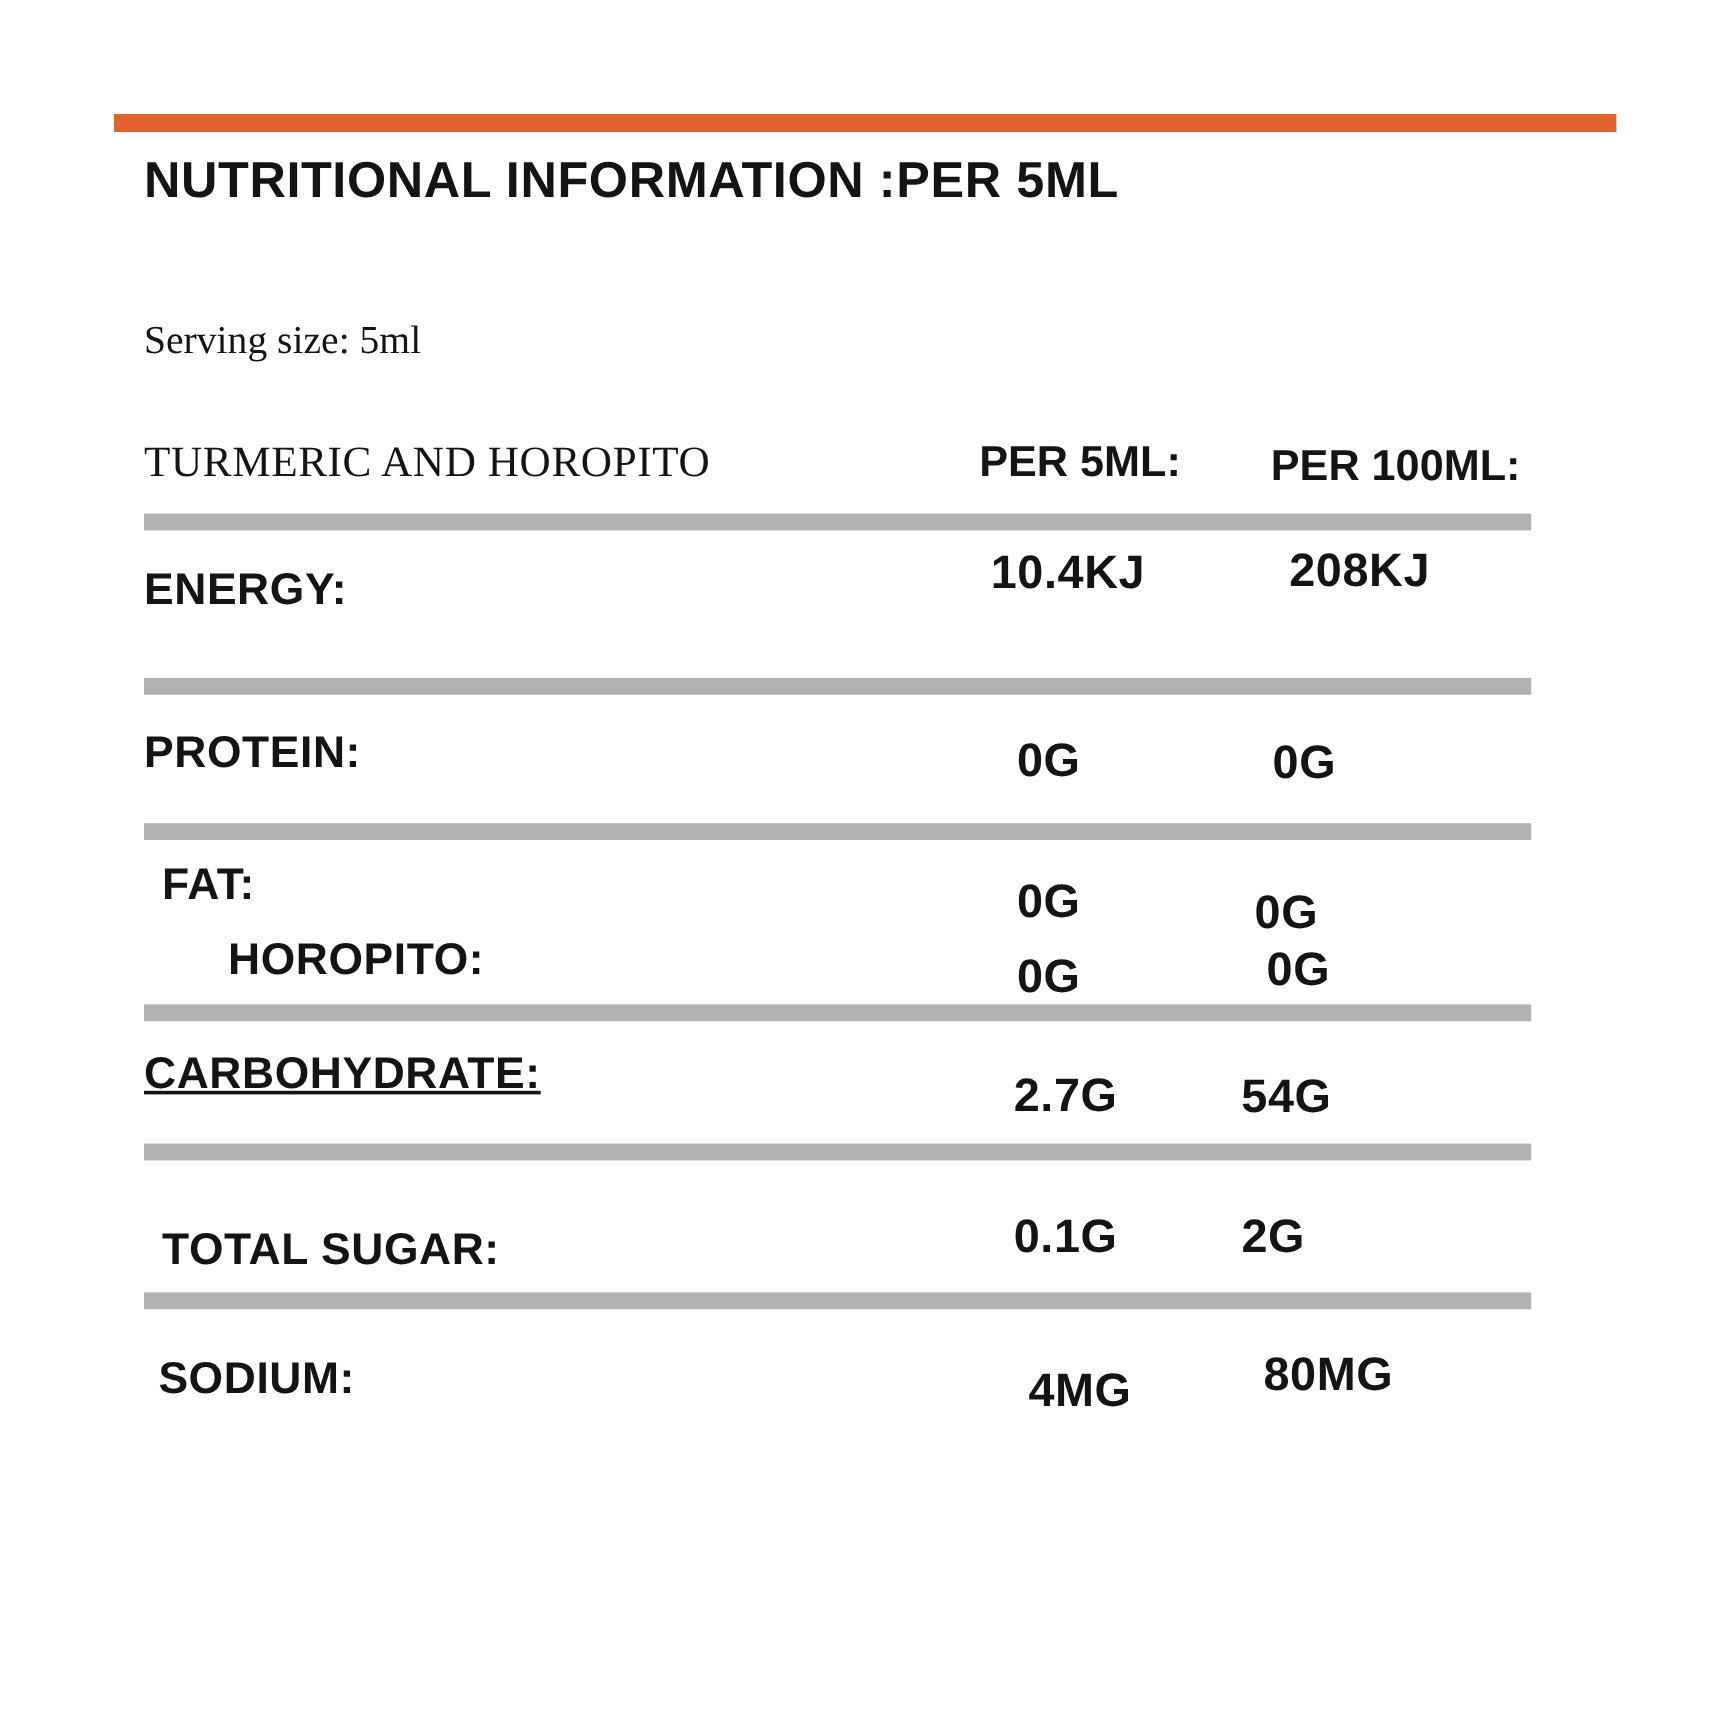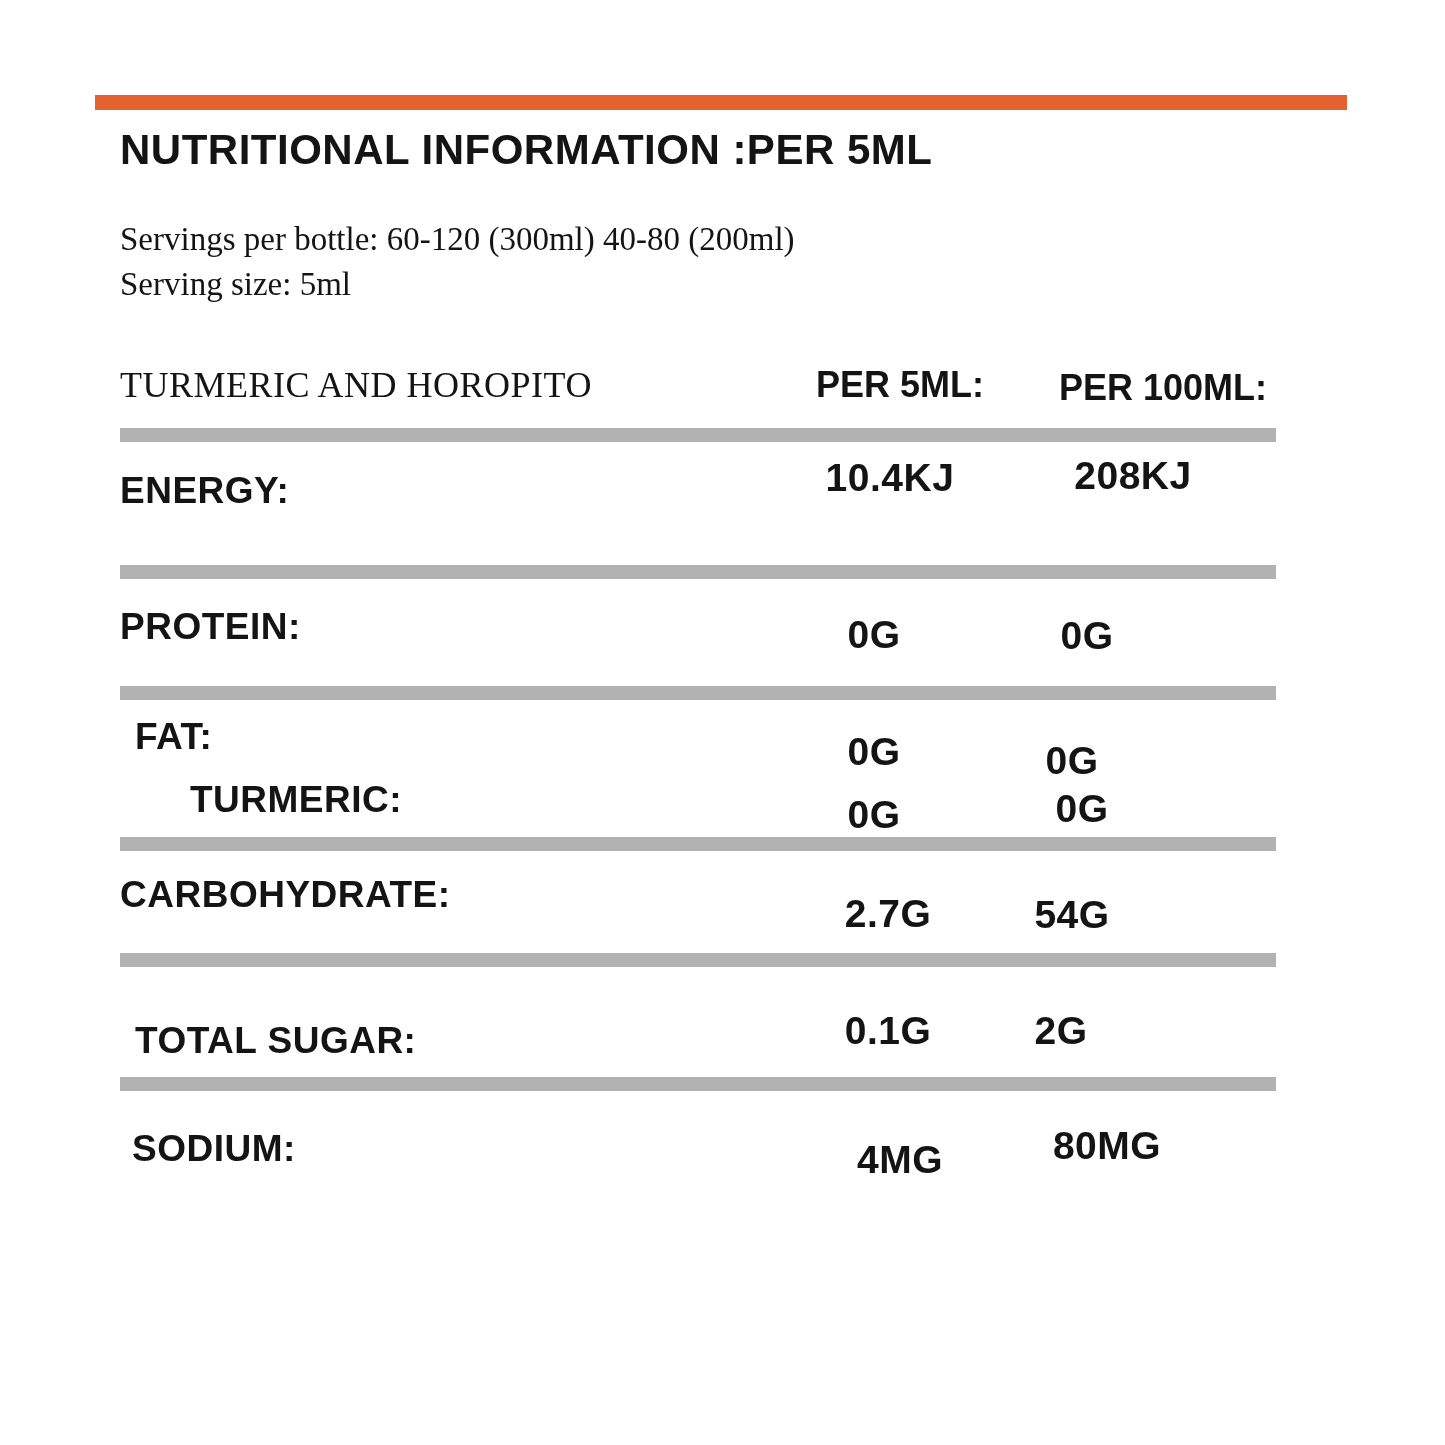--- a/index.html
+++ b/index.html
@@ -119,42 +119,41 @@
   .val-protein-2 { left: 1087px; top: 614px; }
 
   .lbl-fat   { left: 135px; top: 716px; }
   .val-fat-1 { left: 874px;  top: 730px; }
   .val-fat-2 { left: 1072px; top: 739px; }
 
   .lbl-saturated   { left: 190px; top: 779px; }
   .val-saturated-1 { left: 874px;  top: 793px; }
   .val-saturated-2 { left: 1082px; top: 787px; }
 
-  .lbl-carbohydrate   { left: 120px; top: 874px; }
+  .lbl-carbohydrate   { left: 120px; top: 874px; text-decoration: underline; }
   .val-carbohydrate-1 { left: 888px;  top: 892px; text-align: right; }
   .val-carbohydrate-2 { left: 1072px; top: 893px; }
 
   .lbl-totalsugar   { left: 135px; top: 1008px; margin-top: 12px; }
   .val-totalsugar-1 { left: 888px;  top: 1009px; }
   .val-totalsugar-2 { left: 1061px; top: 1009px; }
 
   .lbl-sodium   { left: 132px; top: 1128px; }
   .val-sodium-1 { left: 900px;  top: 1138px; }
   .val-sodium-2 { left: 1107px; top: 1124px; }
 </style>
 </head>
 <body>
 
 <div class="page">
 
   <div class="bar bar-top"></div>
 
   <h1 class="page-title">NUTRITIONAL INFORMATION :PER 5ML</h1>
 
-  <p class="serif-line servings-line">Servings per bottle: 60-120 (300ml) 40-80 (200ml)</p>
   <p class="serif-line serving-size-line">Serving size: 5ml</p>
 
   <div class="product-subtitle">TURMERIC AND HOROPITO</div>
 
   <div class="col-header c1">PER 5ML:</div>
   <div class="col-header c2">PER 100ML:</div>
 
   <div class="divider d1"></div>
 
   <div class="row-label lbl-energy">ENERGY:</div>
@@ -166,21 +165,21 @@
   <div class="row-label lbl-protein">PROTEIN:</div>
   <div class="row-value val-protein-1">0G</div>
   <div class="row-value val-protein-2">0G</div>
 
   <div class="divider d3"></div>
 
   <div class="row-label lbl-fat">FAT:</div>
   <div class="row-value val-fat-1">0G</div>
   <div class="row-value val-fat-2">0G</div>
 
-  <div class="row-label lbl-saturated">TURMERIC:</div>
+  <div class="row-label lbl-saturated">HOROPITO:</div>
   <div class="row-value val-saturated-1">0G</div>
   <div class="row-value val-saturated-2">0G</div>
 
   <div class="divider d4"></div>
 
   <div class="row-label lbl-carbohydrate">CARBOHYDRATE:</div>
   <div class="row-value val-carbohydrate-1">2.7G</div>
   <div class="row-value val-carbohydrate-2">54G</div>
 
   <div class="divider d5"></div>

